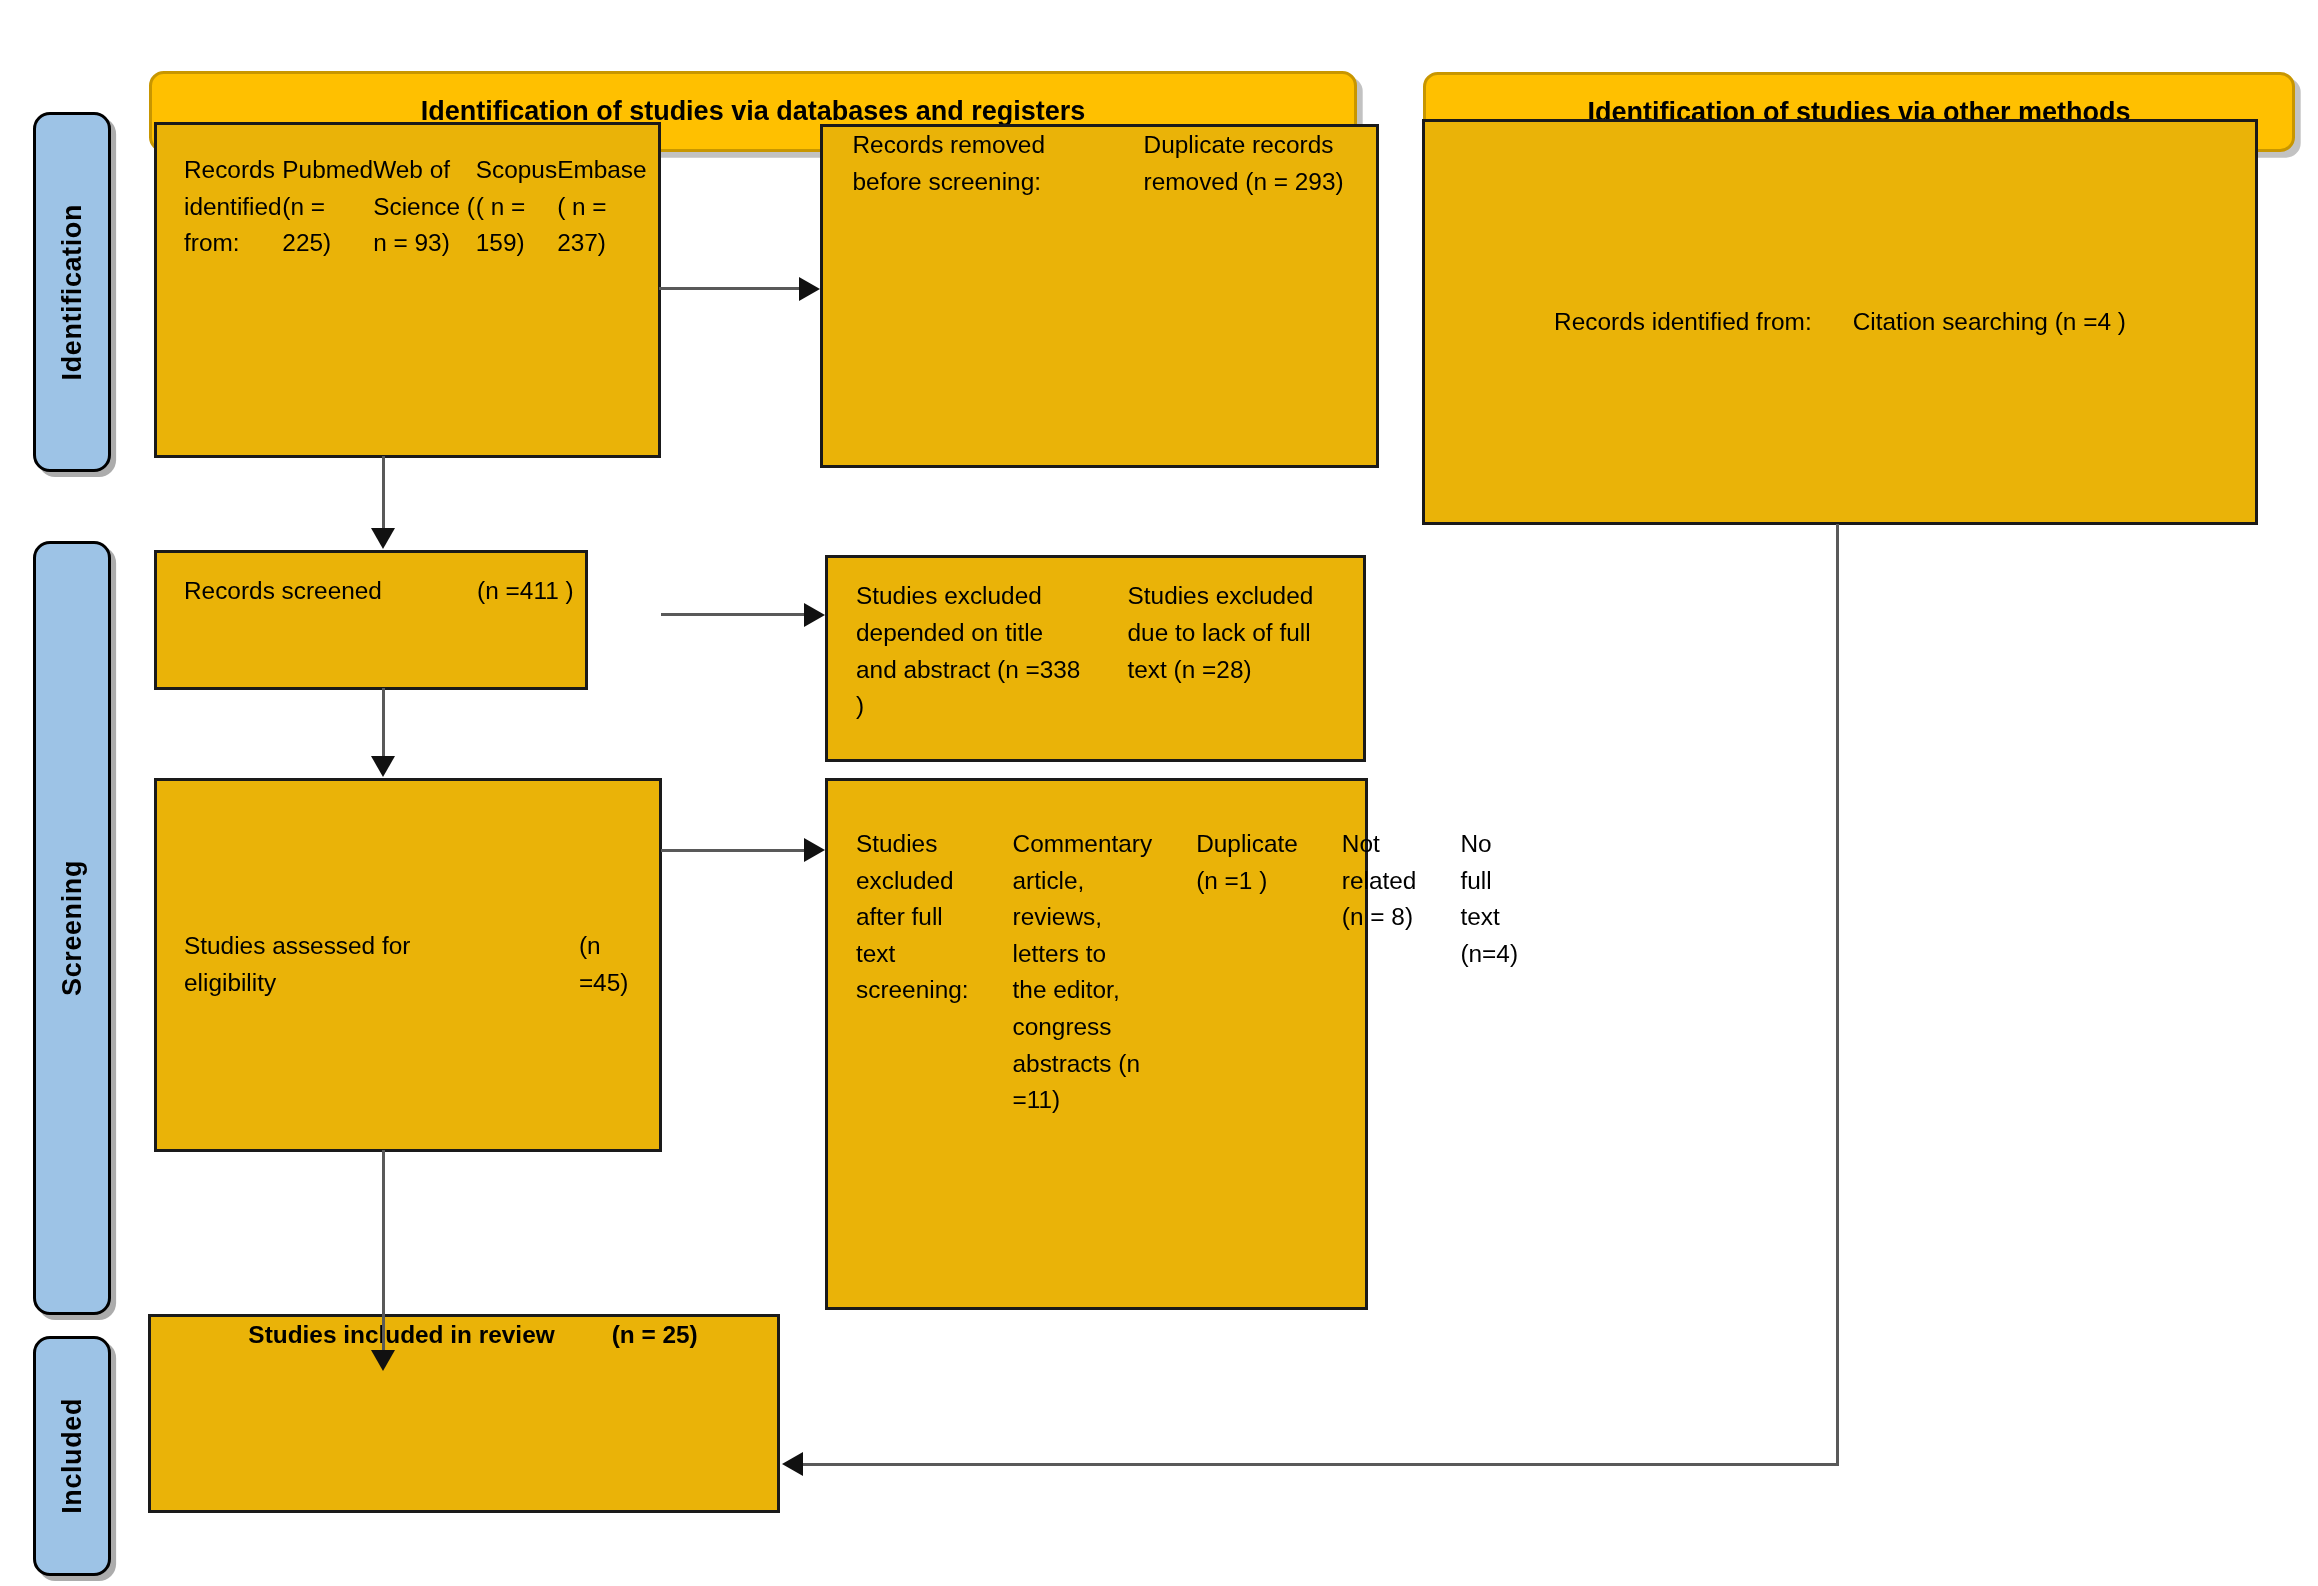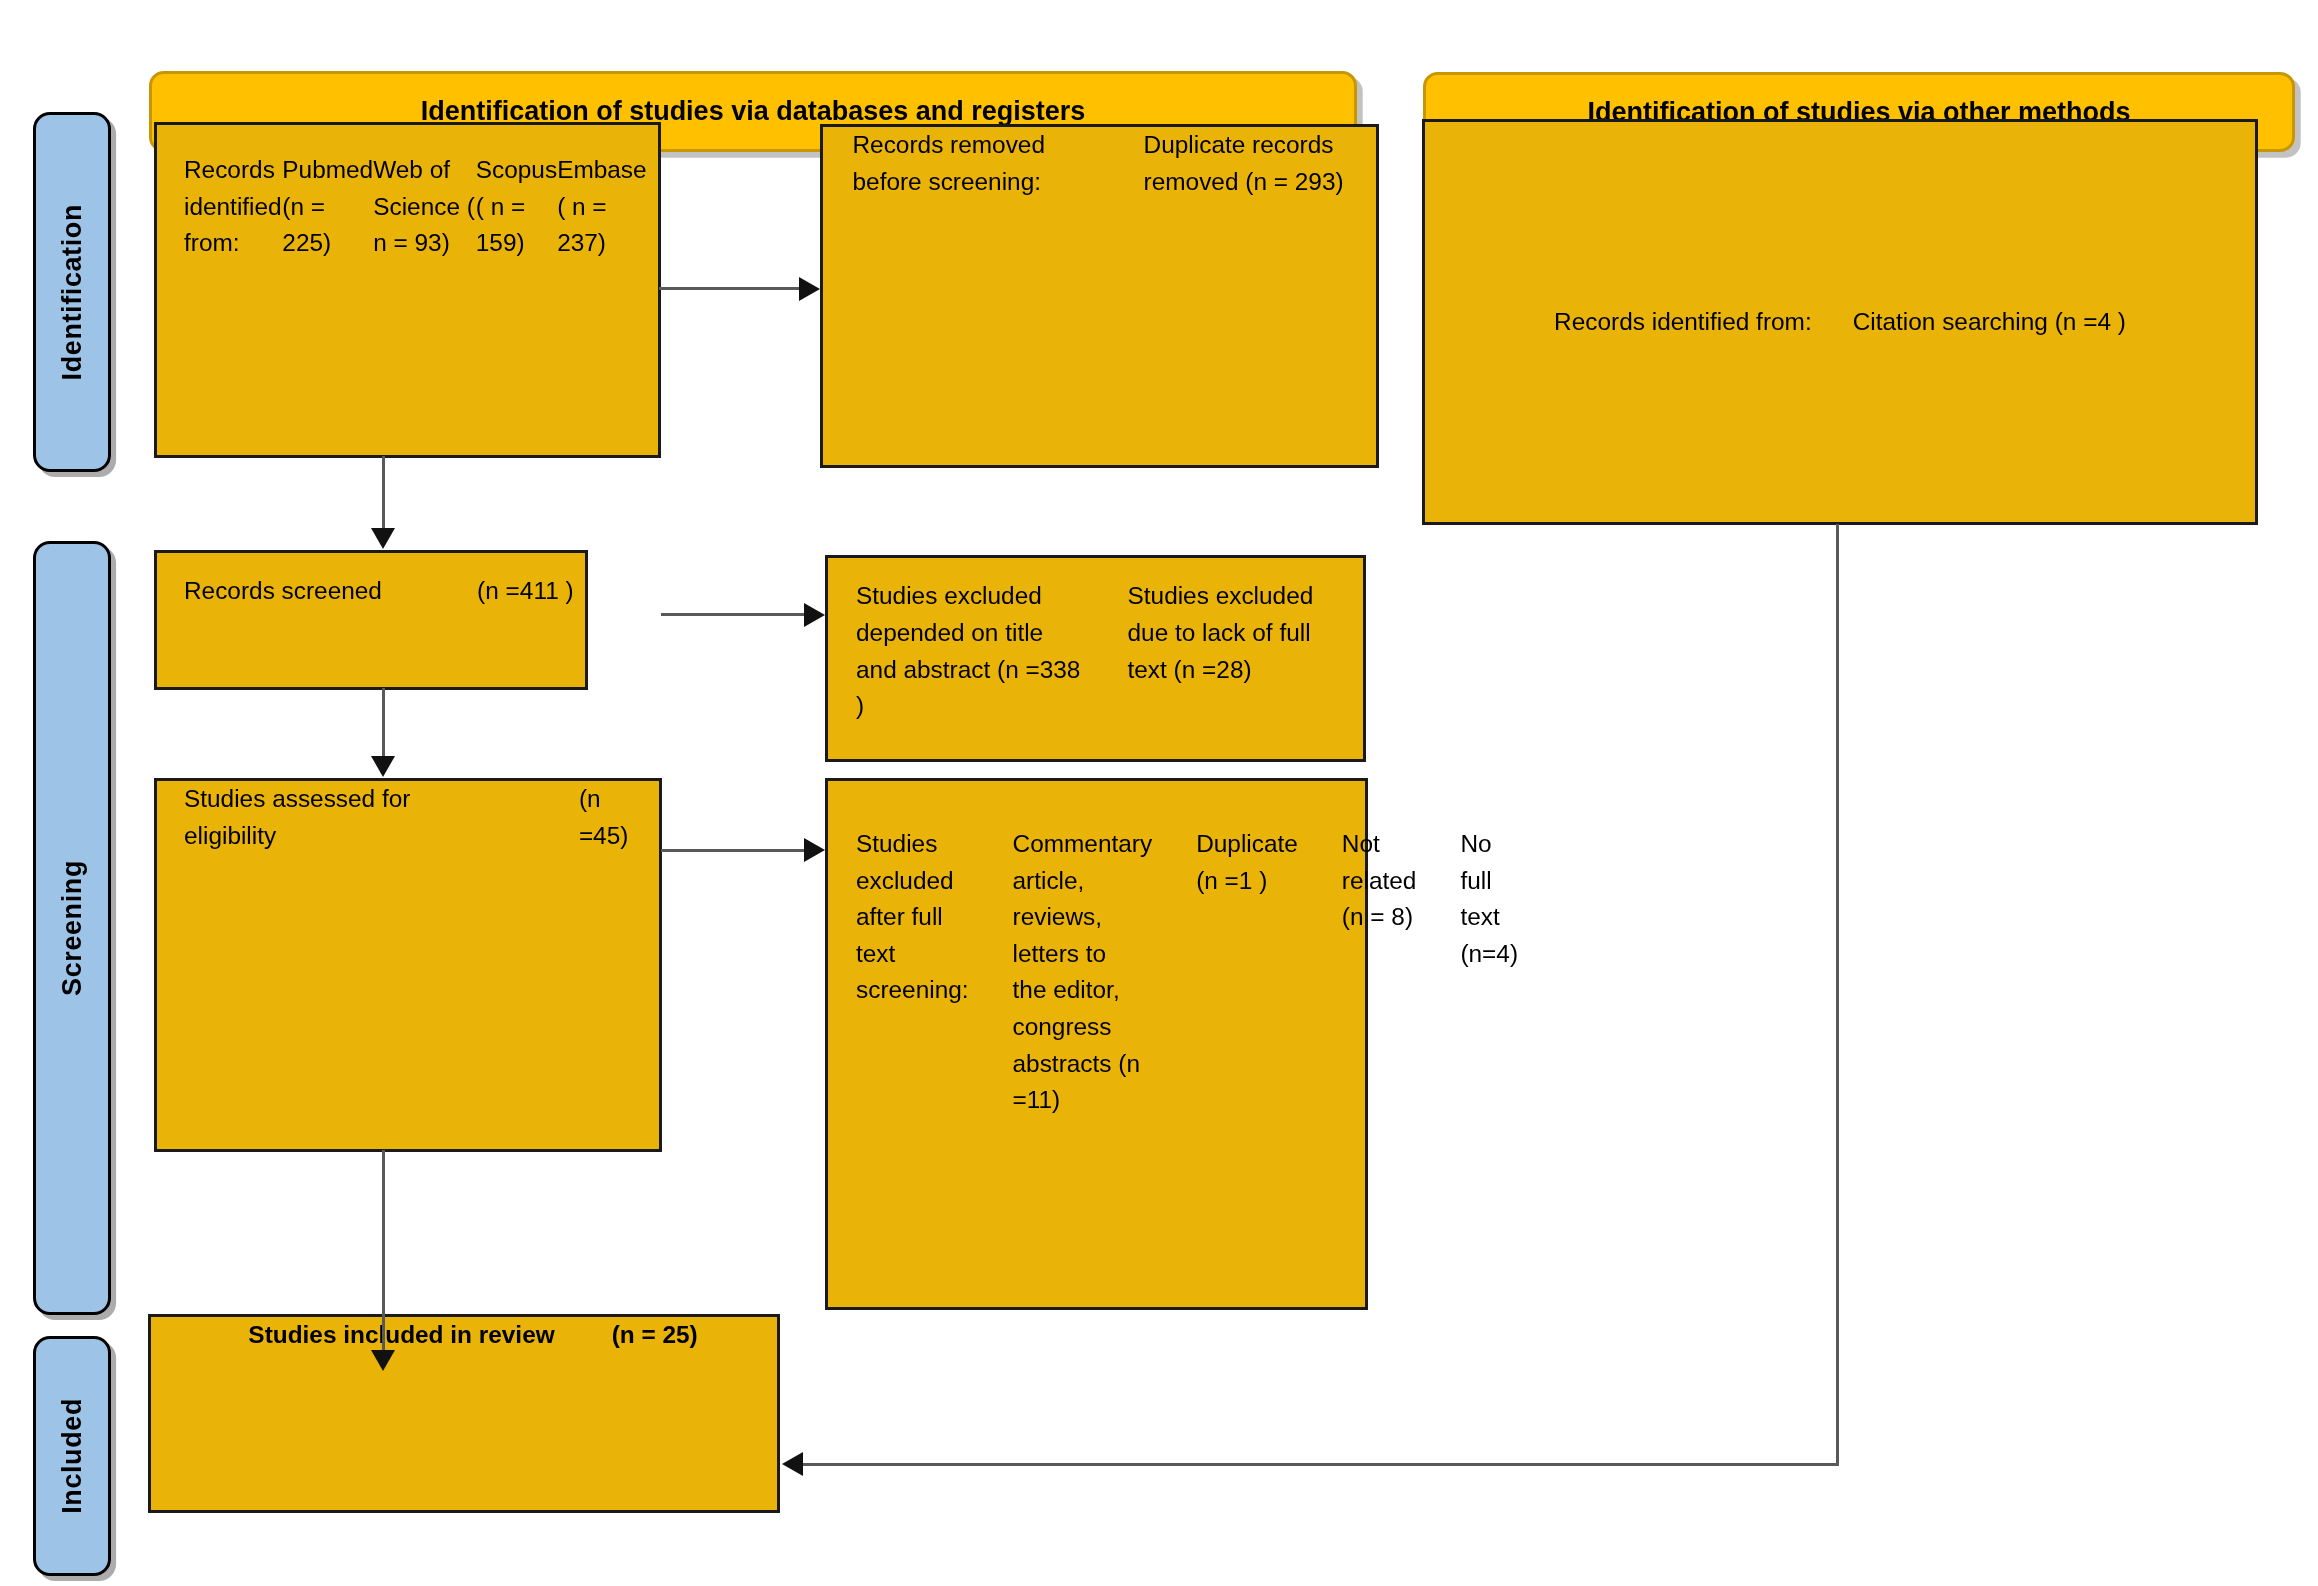--- a/index.html
+++ b/index.html
@@ -81,21 +81,21 @@
     padding:27px 11.4px 27px 27px;justify-content:space-between;box-sizing:border-box;}
   #box-b{left:820px;top:124px;width:559px;height:344px;
     padding:0 11.4px 0 29.5px;justify-content:center;gap:75px;box-sizing:border-box;}
   #box-c{left:1422px;top:119px;width:836px;height:406px;
     align-items:center;justify-content:center;gap:41px;text-align:center;box-sizing:border-box;}
   #box-d{left:154px;top:550px;width:434px;height:140px;
     padding:20.4px 11.4px 24px 27px;justify-content:space-between;box-sizing:border-box;}
   #box-e{left:825px;top:555px;width:541px;height:207px;
     padding:20.4px 11.4px 17px 28px;justify-content:flex-start;gap:45px;box-sizing:border-box;}
   #box-f{left:154px;top:778px;width:508px;height:374px;
-    padding:0 11.4px 0 27px;justify-content:center;gap:108px;box-sizing:border-box;}
+    padding:0 11.4px 0 27px;justify-content:center;gap:108px;box-sizing:border-box;align-items:center;}
   #box-g{left:825px;top:778px;width:543px;height:532px;
     padding:45px 29px 17px 28px;justify-content:flex-start;gap:44px;box-sizing:border-box;}
   #box-h{left:148px;top:1314px;width:632px;height:199px;
     padding:0 11.4px 0 29.5px;justify-content:center;gap:57px;box-sizing:border-box;font-weight:bold;}
 
   
   #ln-a-b{left:659px;top:287px;width:143px;}
   #ar-a-b{left:799px;top:277px;}
   #ln-a-d{left:382px;top:456px;height:77px;}
   #ar-a-d{left:371px;top:528px;}

